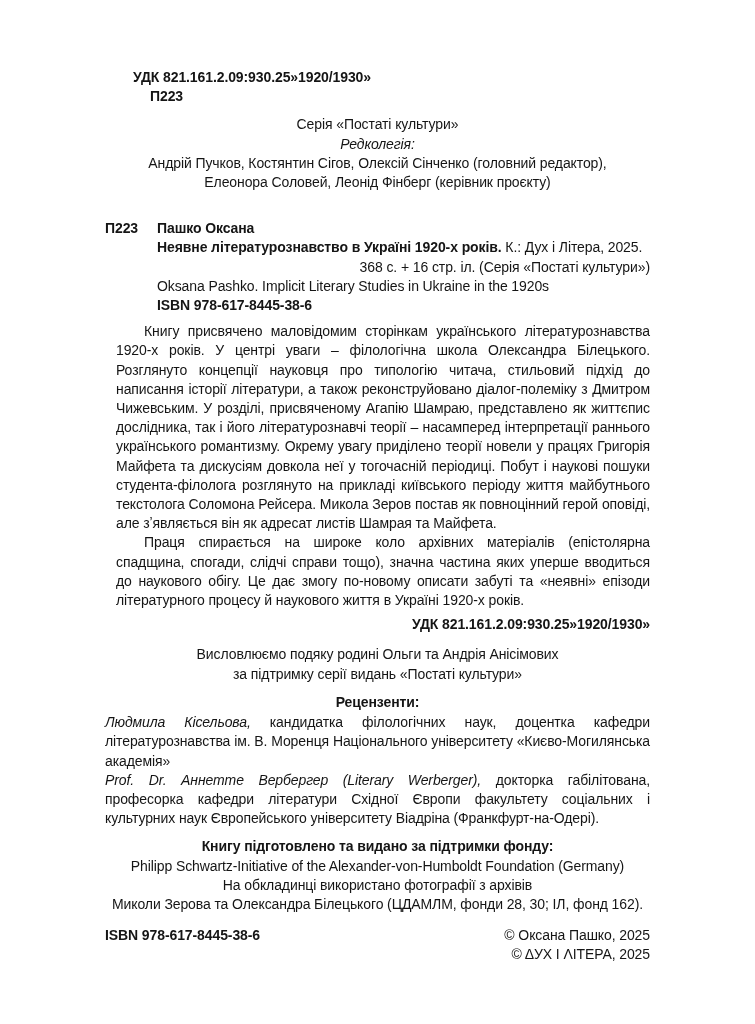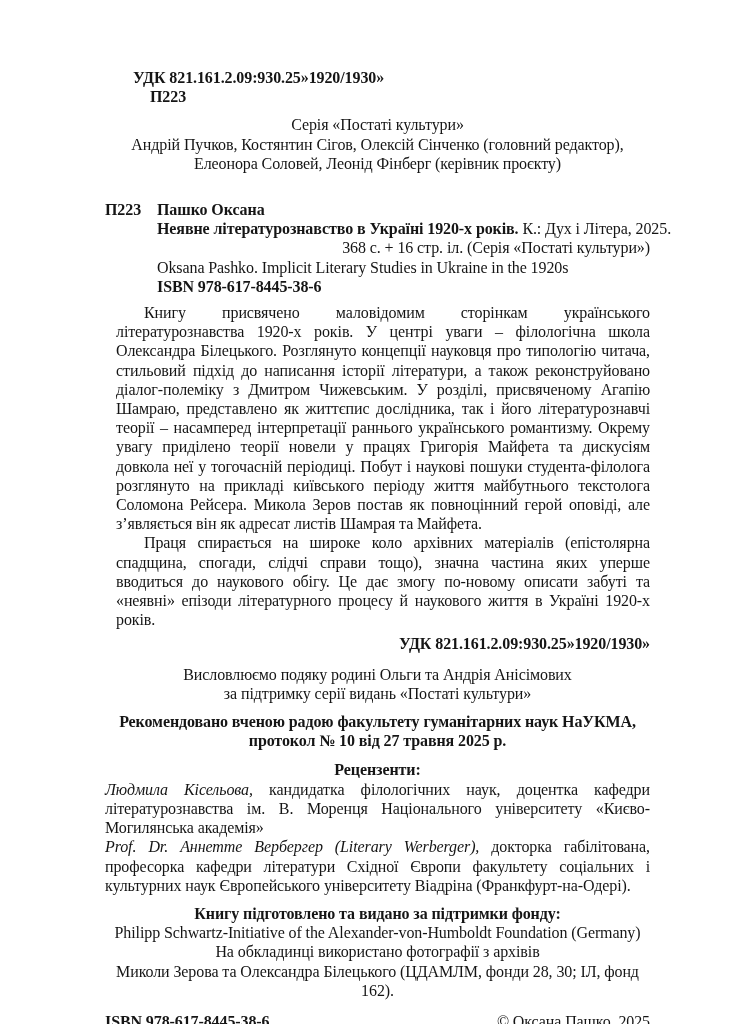--- a/index.html
+++ b/index.html
@@ -2,22 +2,22 @@
 <html lang="uk"><head>
 <meta charset="utf-8">
 <style>
   html,body{margin:0;padding:0;background:#e8e8e8;}
   .page{
     position:relative;
     width:755px;height:1024px;
     margin:0 auto;
     background:#ffffff;
     color:#151515;
-    font-family:Liberation Serif, serif;
-    font-size:16px;
+    font-family:Liberation Sans, sans-serif;
+    font-size:14px;
     line-height:19.2px;
     letter-spacing:-0.1px;
     padding:68px 105px 0 105px;
     box-sizing:border-box;
     overflow:hidden;
   }
   .b{font-weight:bold;}
   .i{font-style:italic;}
   p{margin:0;}
 
@@ -58,20 +58,21 @@
 
 <div class="page">
 
   <div>
     <div class="udc-line">УДК 821.161.2.09:930.25»1920/1930»</div>
     <div class="udc-code">П223</div>
   </div>
 
   <div class="series">
     <div>Серія «Постаті культури»</div>
+    <div class="i">Редколегія:</div>
     <div>Андрій Пучков, Костянтин Сігов, Олексій Сінченко (головний редактор),</div>
     <div>Елеонора Соловей, Леонід Фінберг (керівник проєкту)</div>
   </div>
 
   <div class="catalog">
     <div class="cat-row">
       <span class="cat-code">П223</span><span class="author">Пашко Оксана</span>
     </div>
     <div class="cat-title">
       <span class="b">Неявне літературознавство в Україні 1920-х років.</span><span> К.: Дух і Літера, 2025.</span>
@@ -86,24 +87,20 @@
     <p>Праця спирається на широке коло архівних матеріалів (епістолярна спадщина, спогади, слідчі справи тощо), значна частина яких уперше вводиться до наукового обігу. Це дає змогу по-новому описати забуті та «неявні» епізоди літературного процесу й наукового життя в Україні 1920-х років.</p>
   </div>
 
   <div class="udc-bottom">УДК 821.161.2.09:930.25»1920/1930»</div>
 
   <div class="thanks">
     <div>Висловлюємо подяку родині Ольги та Андрія Анісімових</div>
     <div>за підтримку серії видань «Постаті культури»</div>
   </div>
 
-  <div class="recommend">
-    <div>Рекомендовано вченою радою факультету гуманітарних наук НаУКМА,</div>
-    <div>протокол № 10 від 27 травня 2025 р.</div>
-  </div>
 
   <div class="rev-heading">Рецензенти:</div>
 
   <div class="reviewers">
     <p><span class="i">Людмила Кісельова,</span><span> кандидатка філологічних наук, доцентка кафедри літературознавства ім. В. Моренця Національного університету «Києво-Могилянська академія»</span></p>
     <p><span class="i">Prof. Dr. Аннетте Вербергер (Literary Werberger),</span><span> докторка габілітована, професорка кафедри літератури Східної Європи факультету соціальних і культурних наук Європейського університету Віадріна (Франкфурт-на-Одері).</span></p>
   </div>
 
   <div class="funding">
     <div class="fund-head">Книгу підготовлено та видано за підтримки фонду:</div>

